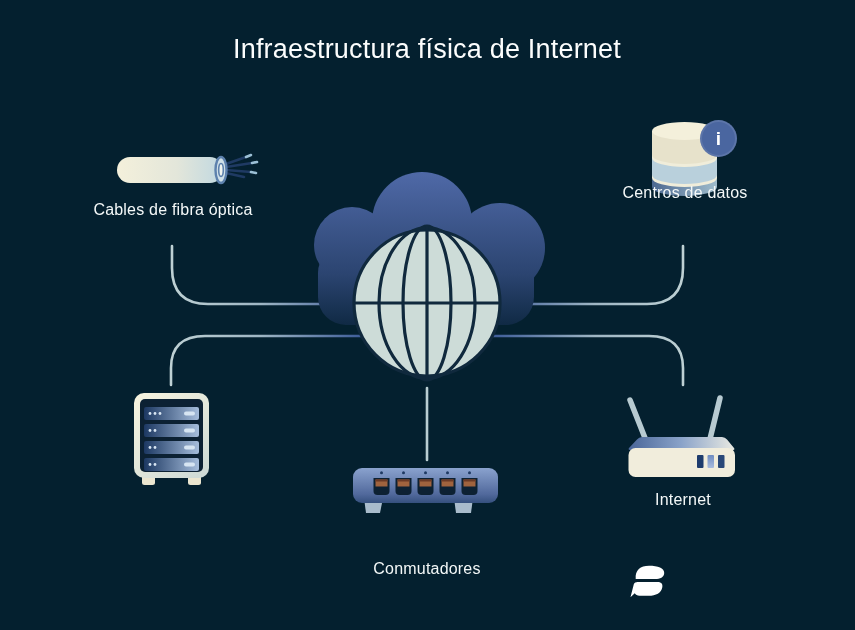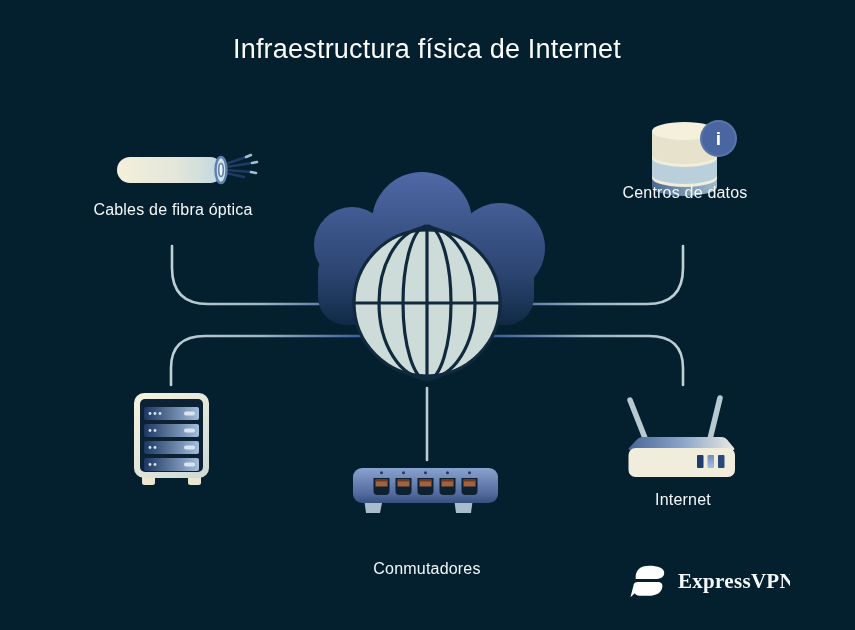--- a/index.html
+++ b/index.html
@@ -250,16 +250,15 @@
     <span>i</span>
   </div>
 
   <div class="logo">
     <svg width="38" height="36" viewBox="0 0 40 36">
       <g fill="#ffffff">
         <path d="M6 16 C5 6.5 11 2 20 2 C29.5 2 36 4.5 36 9.5 C36 14 31.5 16 26.5 16 Z"></path>
         <path d="M8 19 L29 19 C33.5 19 34.5 21.5 34 24.5 C33 30.5 27.5 33.5 19.5 33.5 L10 33.5 C7.5 33.5 6 32.5 5 31 L0.5 35 L4 21.5 C4.5 19.8 6.3 19 8 19 Z"></path>
       </g>
     </svg>
-    <span class="logo-text">ExpressVPN</span>
   </div>
 
 </div>
 
 </body></html>

